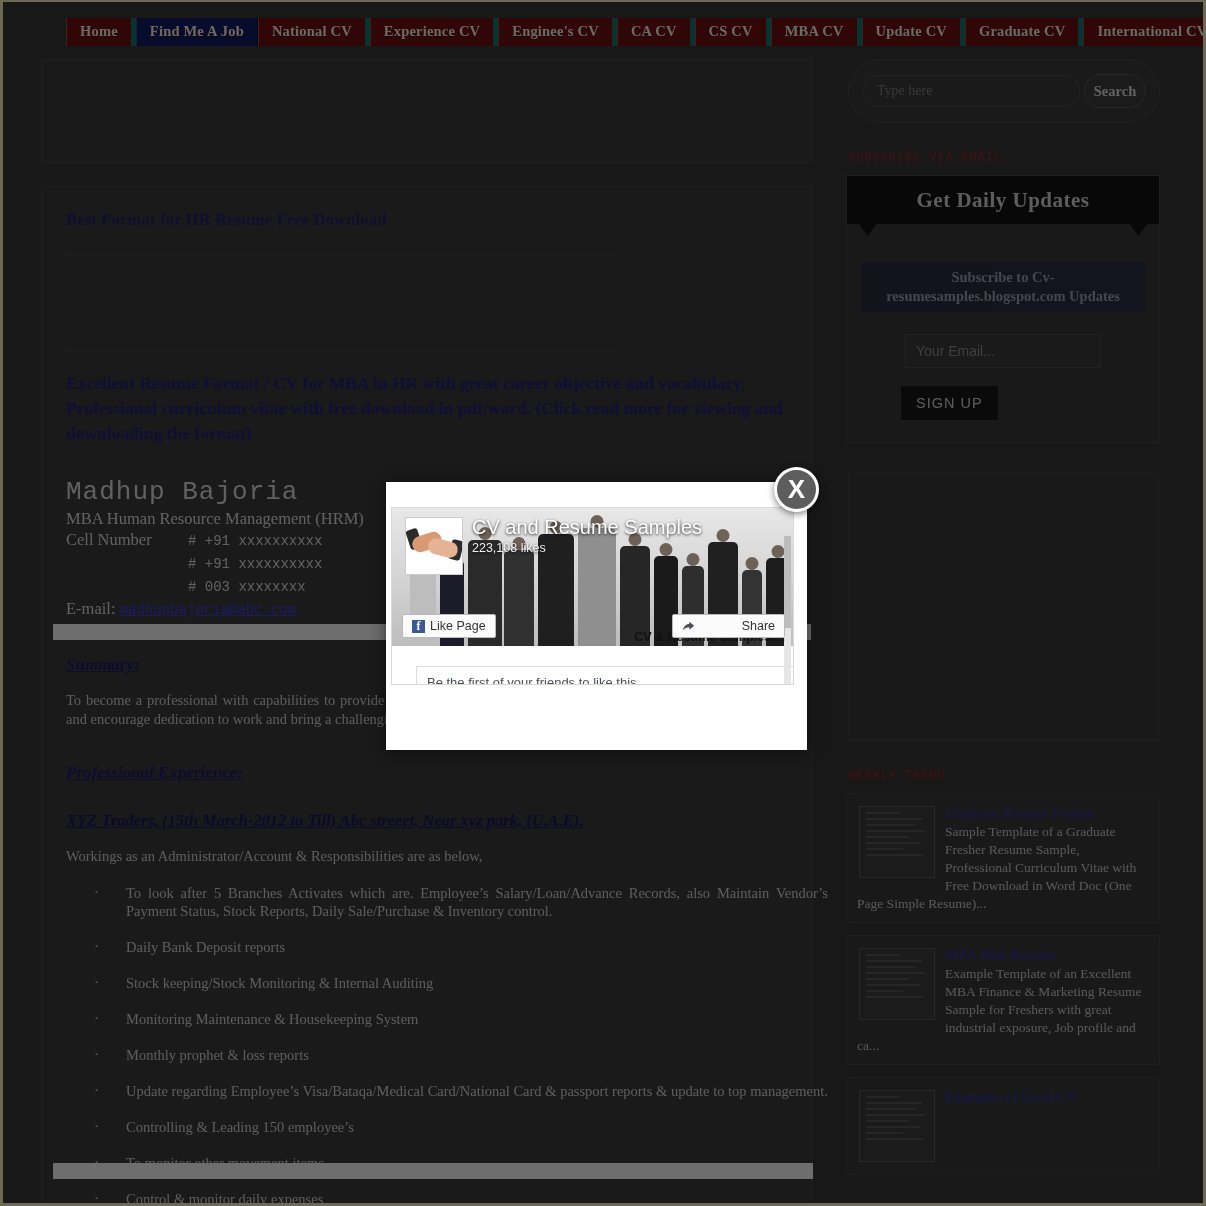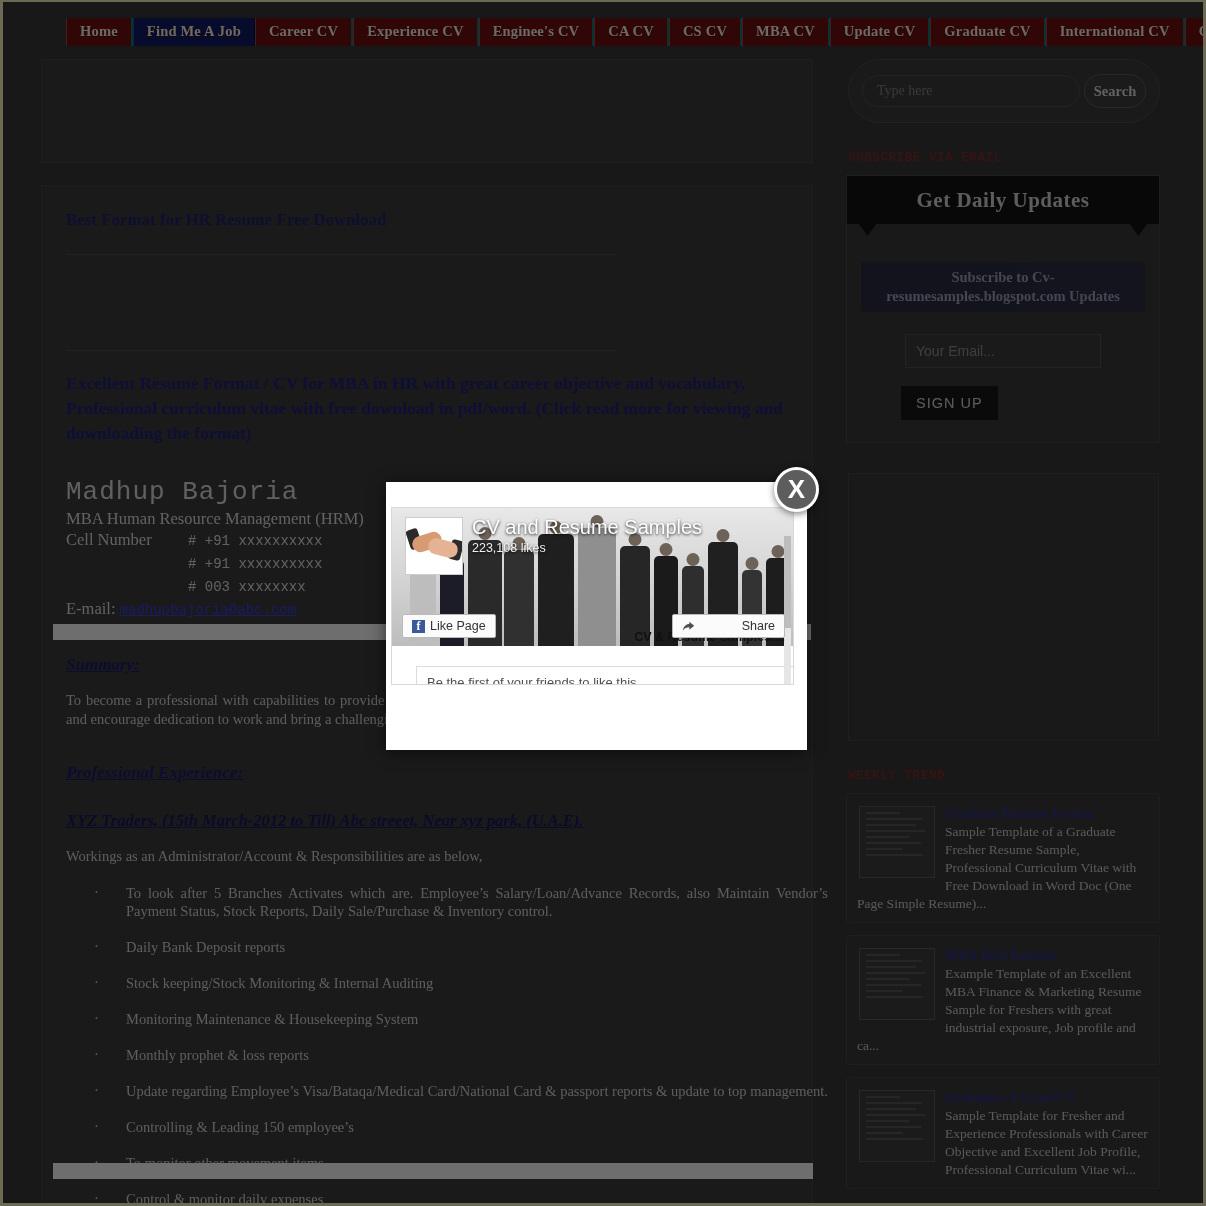--- a/index.html
+++ b/index.html
@@ -43,21 +43,21 @@
     z-index: 5;
   }
   .nav-item {
     font-family: "Liberation Serif", serif;
     font-size: 14.5px;
     font-weight: bold;
     color: #f2e9e0;
     background: #6b0f10;
     padding: 7px 13px 8px 13px;
     border-left: 1px solid #8c4a4a;
-    border-right: 2px solid #0f766e;
+    border-right: 5px solid #0f766e;
     letter-spacing: .2px;
     white-space: nowrap;
     line-height: 13px;
     text-shadow: 0 1px 0 #3a0707;
   }
   .nav-item:first-child { border-left: 1px solid #8c4a4a; }
   .nav-item.active {
     background: #101a63;
     border-left: 1px solid #36408f;
     border-right: 1px solid #060c33;
@@ -519,21 +519,21 @@
   }
 </style>
 </head>
 <body>
 
 <div id="page">
 
   <nav id="navbar">
     <a class="nav-item">Home</a>
     <a class="nav-item active">Find Me A Job</a>
-    <a class="nav-item">Career CV</a>
+    <a class="nav-item">National CV</a>
     <a class="nav-item">Experience CV</a>
     <a class="nav-item">Enginee's CV</a>
     <a class="nav-item">CA CV</a>
     <a class="nav-item">CS CV</a>
     <a class="nav-item">MBA CV</a>
     <a class="nav-item">Update CV</a>
     <a class="nav-item">Graduate CV</a>
     <a class="nav-item">International CV</a>
     <a class="nav-item">Other CVs</a>
   </nav>
@@ -643,21 +643,20 @@
         <i></i>
           <i></i>
           <i></i>
           <i></i>
           <i></i>
           <i></i>
           <i></i>
           <i></i>
       </div>
       <a class="trend-link">Examples of Good CV</a>
-      <span class="trend-desc">Sample Template for Fresher and Experience Professionals with Career Objective and Excellent Job Profile, Professional Curriculum Vitae wi...</span>
     </div>
   </aside>
 
   <div class="wide-white" id="white-band-1"></div>
   <div class="wide-white" id="white-band-2"></div>
 
   <div id="veil"></div>
 
   <div id="fb-popup">
     <div id="fb-inner">

